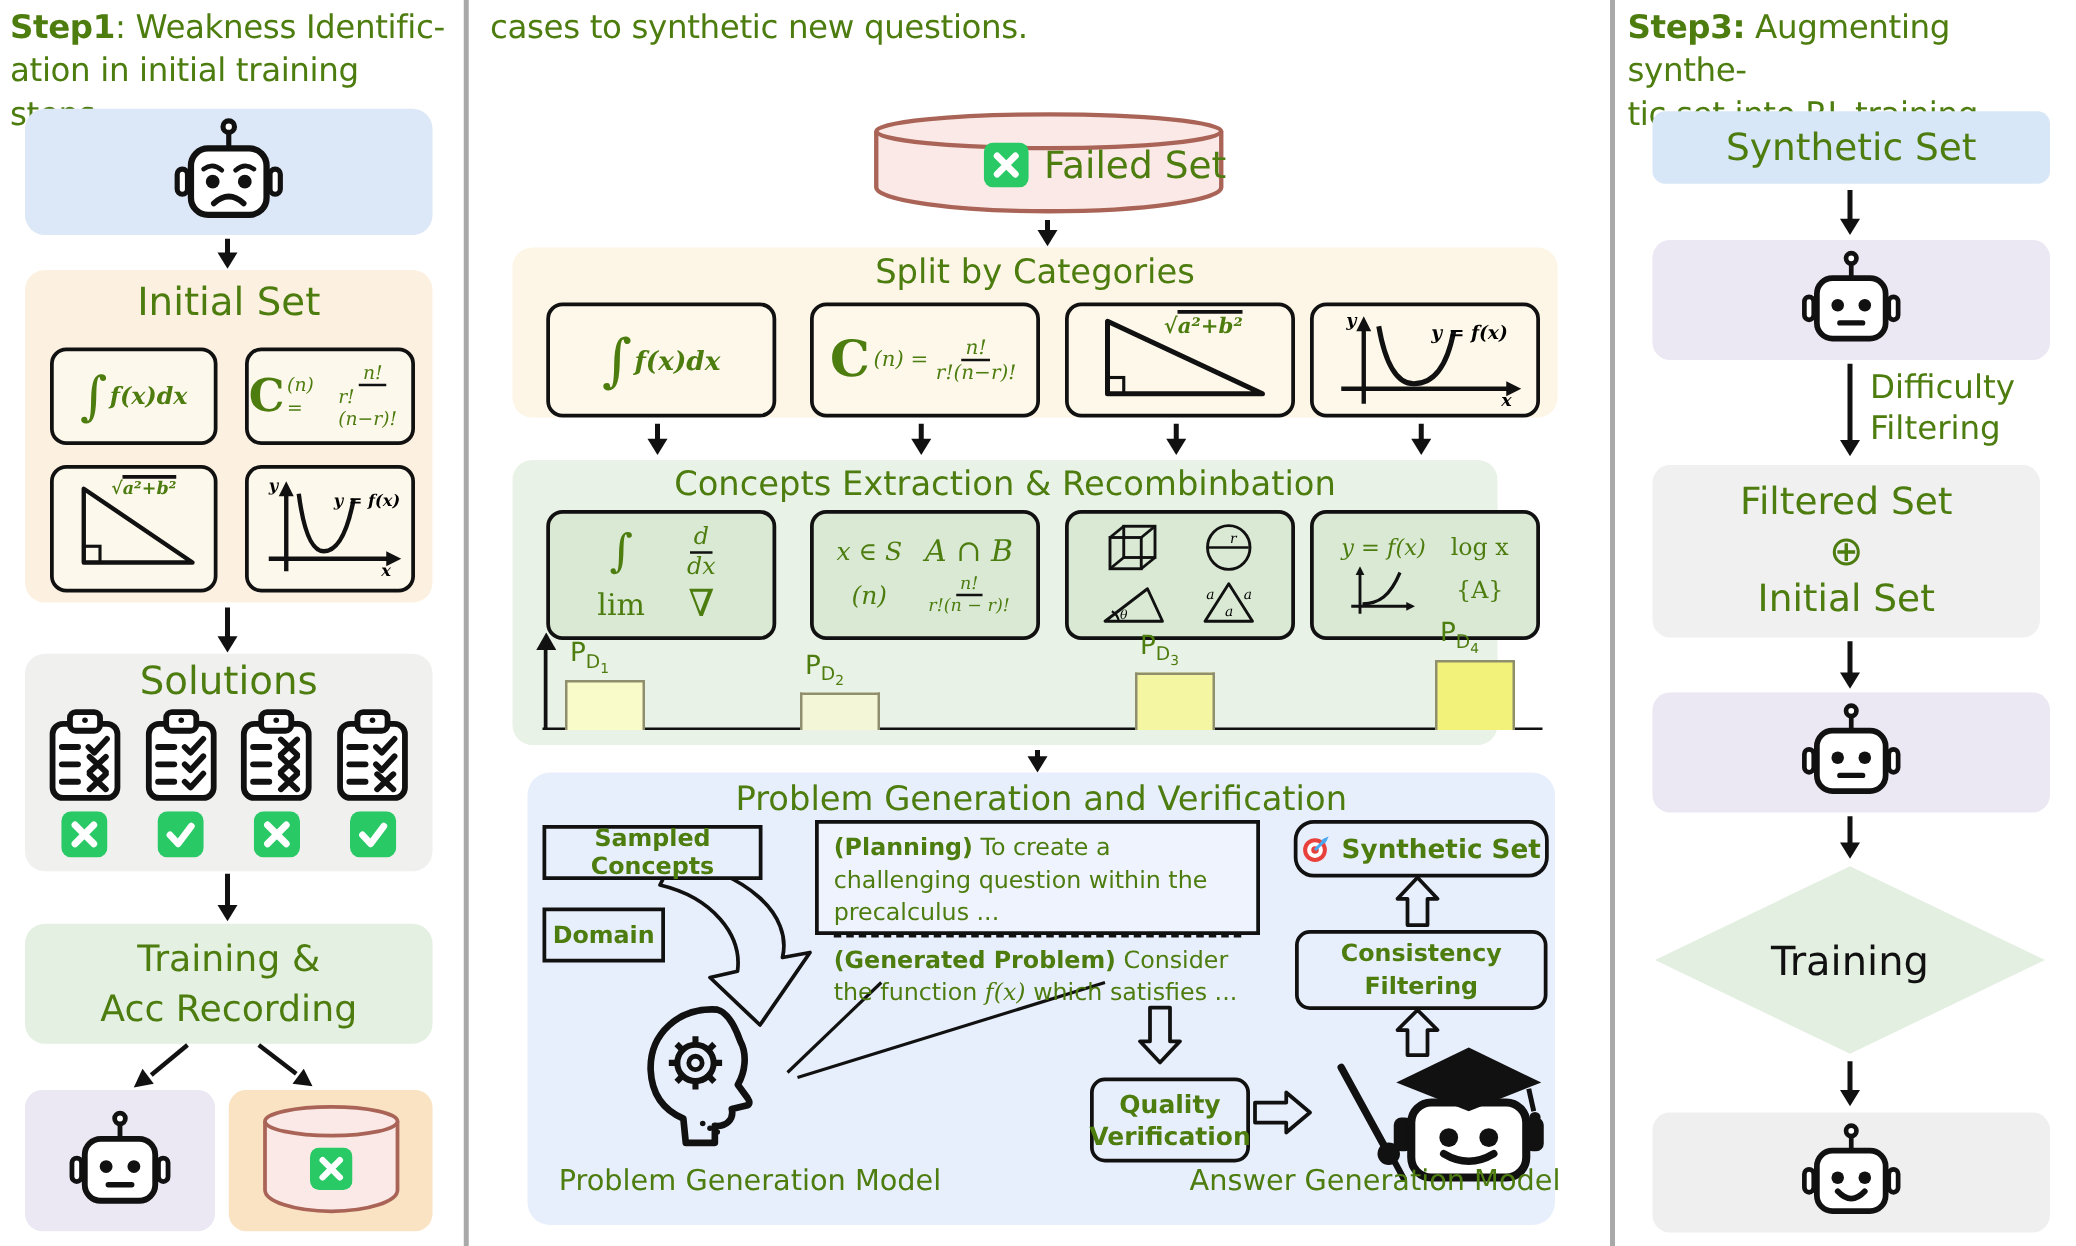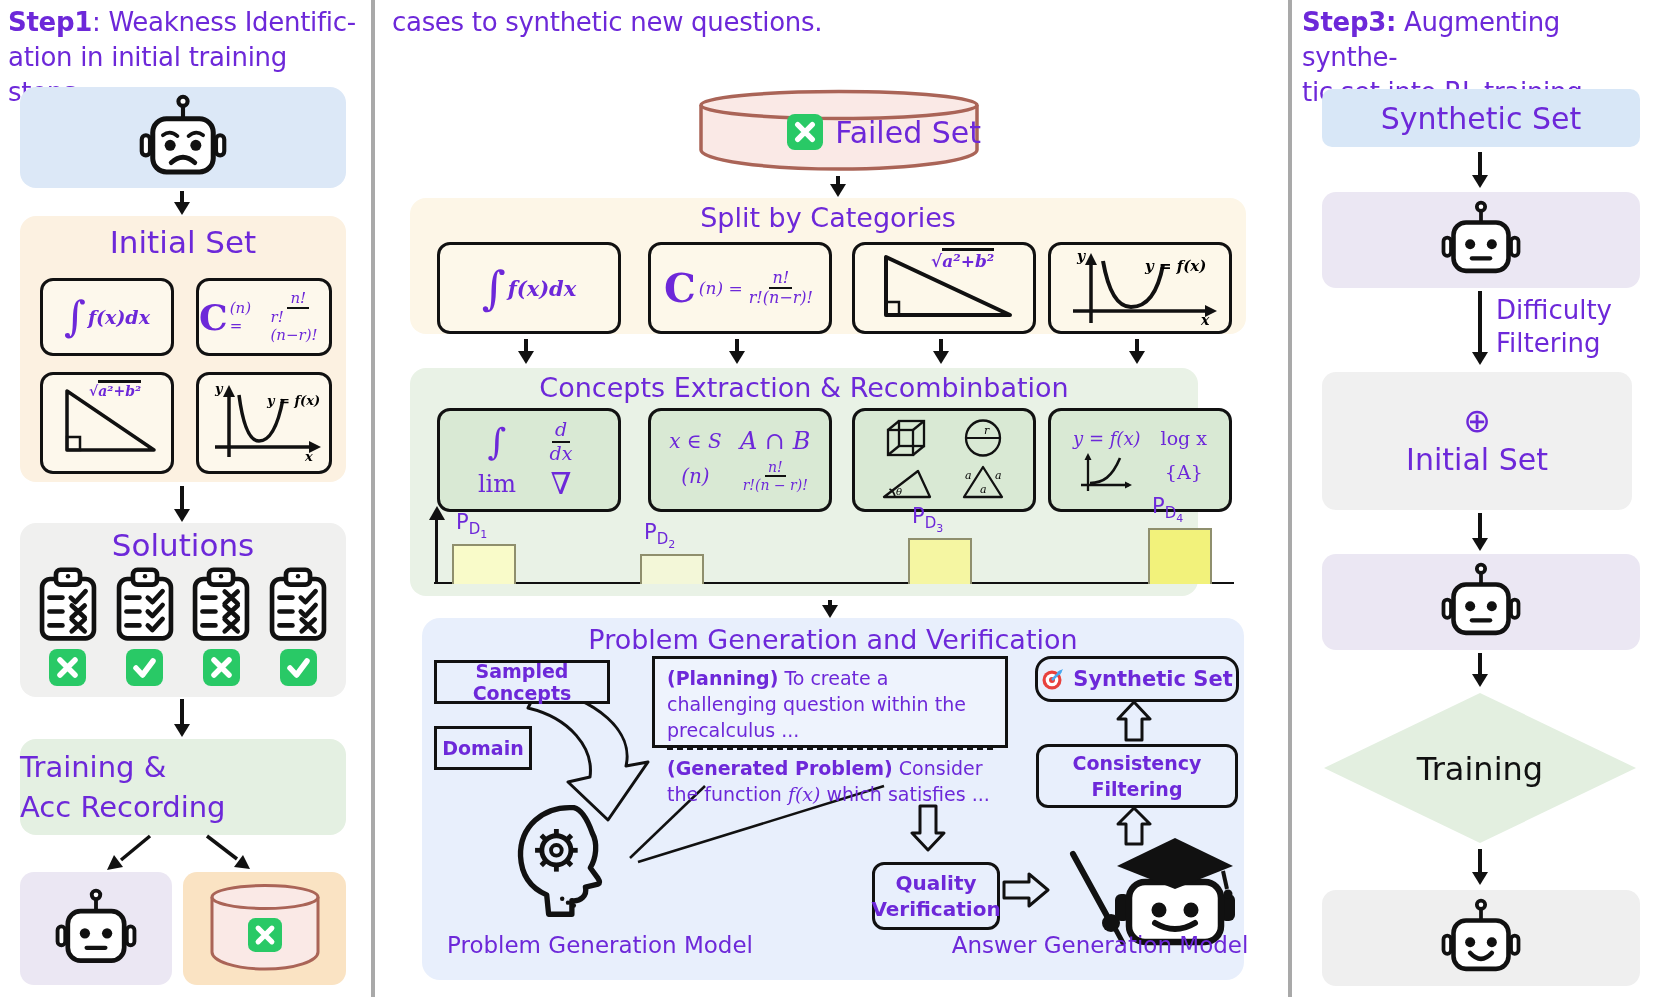--- a/index.html
+++ b/index.html
@@ -1,17 +1,17 @@
 <!DOCTYPE html>
 <html><head>
 <meta charset="utf-8">
 <style>
   html,body{margin:0;padding:0;background:#fff;}
   .canvas{position:relative;width:1661px;height:997px;background:#fff;overflow:hidden;
-          font-family:"DejaVu Sans",sans-serif;color:#6d28d9;}
+          font-family:"DejaVu Sans",sans-serif;color:#4d7c0f;}
   .abs{position:absolute;}
   .step-title{position:absolute;font-size:26px;line-height:35px;letter-spacing:-0.3px;}
   .step-title b{font-weight:700;}
   .divider{position:absolute;top:0;width:4px;height:997px;background:#a9a9a9;}
   .box{position:absolute;border-radius:16px;}
   .box-title{text-align:center;font-size:30px;line-height:1.2;}
   .tile{position:absolute;border:3px solid #111;border-radius:13px;display:flex;
         align-items:center;justify-content:center;}
   .serif{font-family:"DejaVu Serif",serif;}
   .mit{font-family:"DejaVu Serif",serif;font-style:italic;}
@@ -161,21 +161,21 @@
           <path d="M11 11 L26 26 M26 11 L11 26" stroke="#fff" stroke-width="5.5" stroke-linecap="round"></path>
         </svg>
       <svg width="37" height="37" viewBox="0 0 37 37">
           <rect width="37" height="37" rx="8" fill="#29c966"></rect>
           <path d="M10 19 L16.5 26 L27 12" fill="none" stroke="#fff" stroke-width="5.5" stroke-linecap="round" stroke-linejoin="round"></path>
         </svg>
     </div>
   </div>
   <div class="varrow" style="left:180px;top:699px;height:26px;"></div>
 
-  <div class="box" style="left:20px;top:739px;width:326px;height:96px;background:#e4f0e2;display:flex;flex-direction:column;align-items:flex-start;justify-content:center;">
+  <div class="box" style="left:20px;top:739px;width:326px;height:96px;background:#e4f0e2;display:flex;flex-direction:column;align-items:center;justify-content:center;">
     <div style="font-size:29px;line-height:40px;">Training &amp;</div>
     <div style="font-size:29px;line-height:40px;">Acc Recording</div>
   </div>
   <svg class="abs" style="left:95px;top:833px;" width="175" height="40">
     <line x1="55" y1="3" x2="26" y2="27" stroke="#111" stroke-width="3.5"></line>
     <polygon points="12,37 28,34 19,22" fill="#111"></polygon>
     <line x1="112" y1="3" x2="142" y2="26" stroke="#111" stroke-width="3.5"></line>
     <polygon points="155,36 139,34 148,22" fill="#111"></polygon>
   </svg>
 
@@ -465,20 +465,21 @@
       <line x1="39" y1="70" x2="61" y2="70" stroke="#111" stroke-width="5" stroke-linecap="round"></line>
     </svg>
   </div>
   <div class="varrow" style="left:1478px;top:291px;height:62px;"></div>
   <div class="lbl" style="left:1496px;top:294px;font-size:26px;line-height:33px;">
     <div>Difficulty</div>
     <div>Filtering</div>
   </div>
 
   <div class="box" style="left:1322px;top:372px;width:310px;height:138px;border-radius:14px;background:#f0f0f0;display:flex;flex-direction:column;align-items:center;justify-content:center;">
+    <div style="font-size:30px;line-height:40px;">Filtered Set</div>
     <div style="font-size:33px;line-height:38px;">⊕</div>
     <div style="font-size:30px;line-height:40px;">Initial Set</div>
   </div>
   <div class="varrow" style="left:1478px;top:513px;height:26px;"></div>
 
   <div class="box" style="left:1322px;top:554px;width:318px;height:96px;border-radius:14px;background:#ebe7f3;display:flex;align-items:center;justify-content:center;">
     <svg width="84" height="80" viewBox="0 0 100 96">
       <circle cx="50" cy="8" r="5" fill="#fff" stroke="#111" stroke-width="4.5"></circle>
       <line x1="50" y1="13" x2="50" y2="27" stroke="#111" stroke-width="4.5"></line>
       <rect x="17" y="27" width="66" height="58" rx="15" fill="#fff" stroke="#111" stroke-width="5.5"></rect>

